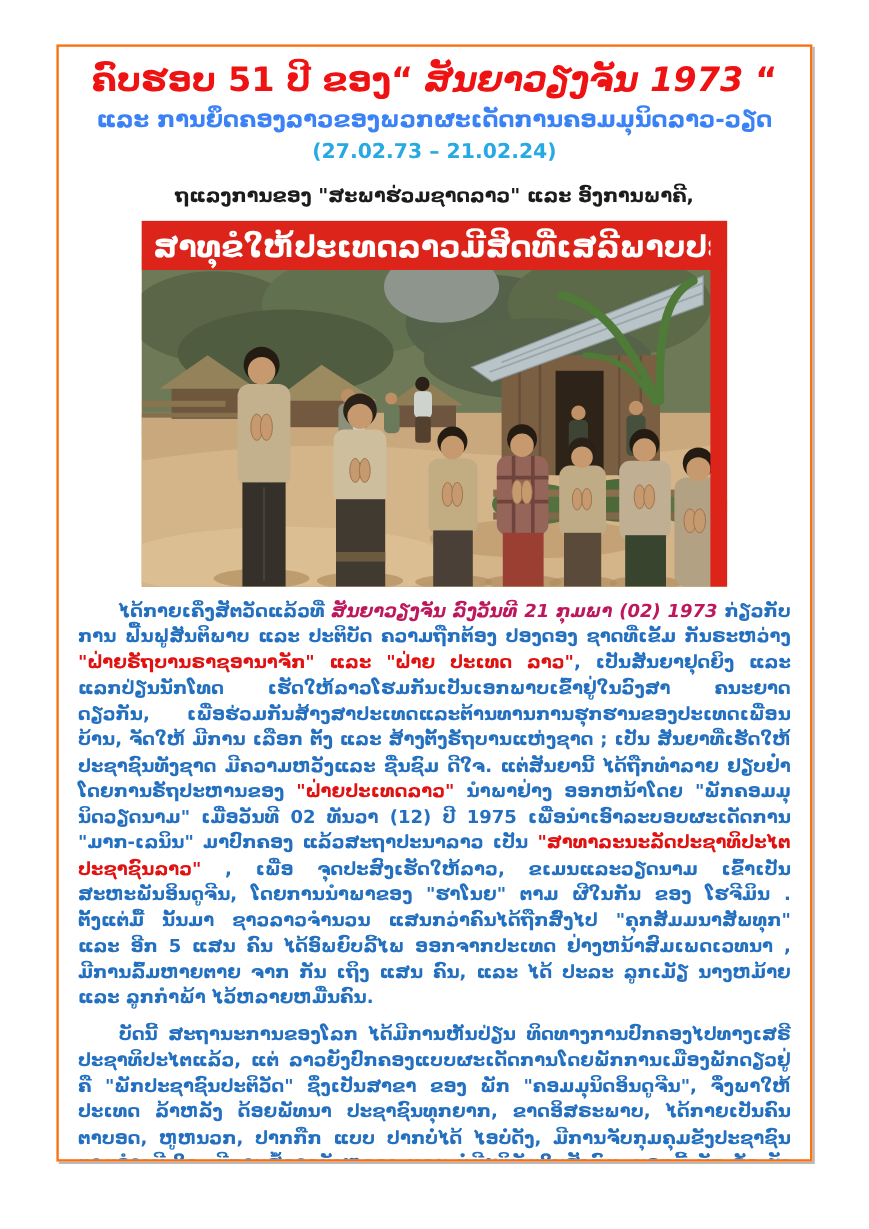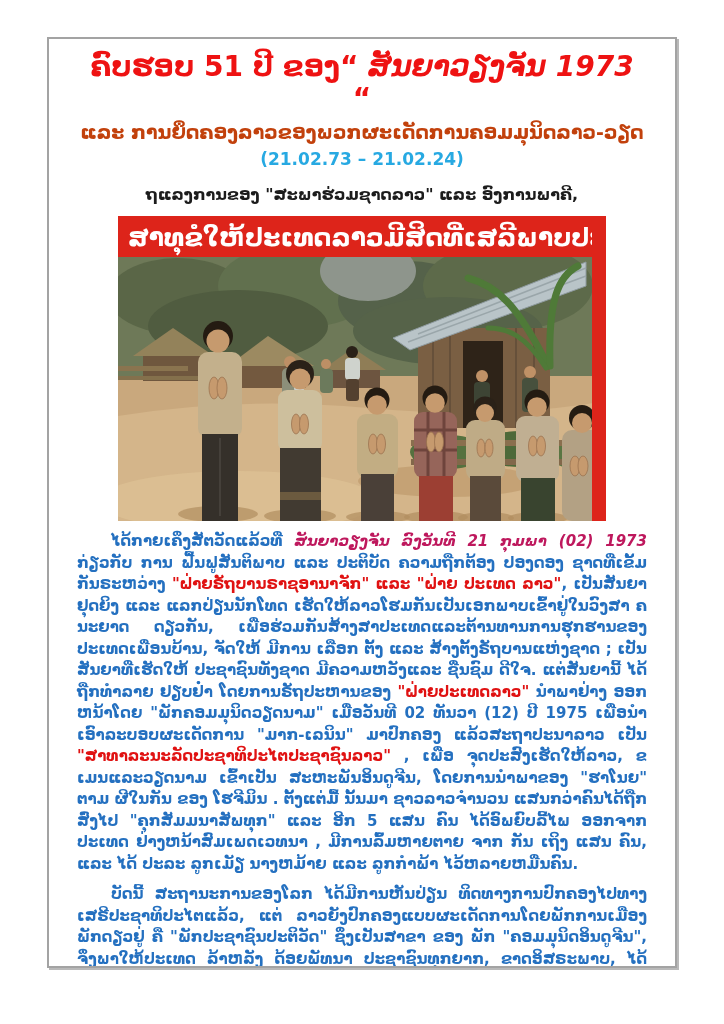--- a/index.html
+++ b/index.html
@@ -1,26 +1,26 @@
 <!DOCTYPE html>
 <html><head>
 <meta charset="utf-8">
 <style>
   html,body{margin:0;padding:0;background:#ffffff;}
   body{width:724px;height:1024px;font-family:"DejaVu Sans","Liberation Sans",sans-serif;}
   .page{position:relative;width:724px;height:1024px;background:#ffffff;overflow:hidden;}
   .frame{
     position:absolute;left:47px;top:37px;width:630px;height:931px;
-    box-sizing:border-box;border:2px solid #a3a3a3;
+    box-sizing:border-box;border:2px solid #f97316;
     box-shadow:2px 2px 0 #b9b9b9;
-    padding:8px 28px 4px;overflow:hidden;background:#ffffff;
+    padding:8px 16px 4px;overflow:hidden;background:#ffffff;
   }
   .title{margin:4px 0 6px;text-align:center;color:#ee1212;font-size:28px;font-weight:bold;line-height:1.15;}
   .title .it{font-style:italic;}
-  .subtitle{margin:0 0 5px;text-align:center;color:#c2410c;font-size:19px;font-weight:600;line-height:1.2;}
+  .subtitle{margin:0 0 5px;text-align:center;color:#3b82f6;font-size:19px;font-weight:600;line-height:1.2;}
   .daterange{text-align:center;color:#27a9e2;font-size:17px;font-weight:600;margin:0 0 16px;}
   .intro{text-align:center;color:#1c1c1c;font-size:16px;font-weight:600;margin:0 0 12px;}
   .photo{position:relative;width:488px;height:305px;margin:0 auto 10px;overflow:hidden;background:#c9a87d;}
   .scene{position:absolute;left:0;top:0;width:100%;height:100%;}
   .photo-banner{
     position:absolute;top:0;left:0;width:100%;height:41px;background:#dd241a;
     color:#ffffff;font-size:25px;font-weight:bold;line-height:44px;
     padding-left:10px;box-sizing:border-box;white-space:nowrap;overflow:hidden;
   }
   .photo-strip{position:absolute;top:0;right:0;width:14px;height:100%;background:#dd241a;}
@@ -35,21 +35,21 @@
 </head>
 <body>
 
 <div class="page">
   <div class="frame">
 
     <h1 class="title"><span>ຄົບຮອບ 51 ປີ ຂອງ“ </span><span class="it">ສັນຍາວຽງຈັນ 1973</span><span> “</span></h1>
 
     <h2 class="subtitle">ແລະ ການຍຶດຄອງລາວຂອງພວກຜະເດັດການຄອມມຸນິດລາວ-ວຽດ</h2>
 
-    <div class="daterange">(21.02.73 – 21.02.24)</div>
+    <div class="daterange">(27.02.73 – 21.02.24)</div>
 
     <div class="intro">ຖແລງການຂອງ "ສະພາຮ່ວມຊາດລາວ" ແລະ ອົງການພາຄີ,</div>
 
     <figure class="photo" style="margin:0 auto 10px;">
       <svg class="scene" viewBox="0 0 488 305" preserveAspectRatio="none" xmlns="http://www.w3.org/2000/svg">
 
         <g>
           <rect x="0" y="30" width="488" height="150" fill="#6e7958"></rect>
           <ellipse cx="60" cy="80" rx="70" ry="38" fill="#5a6647"></ellipse>
           <ellipse cx="180" cy="70" rx="80" ry="42" fill="#61704e"></ellipse>

